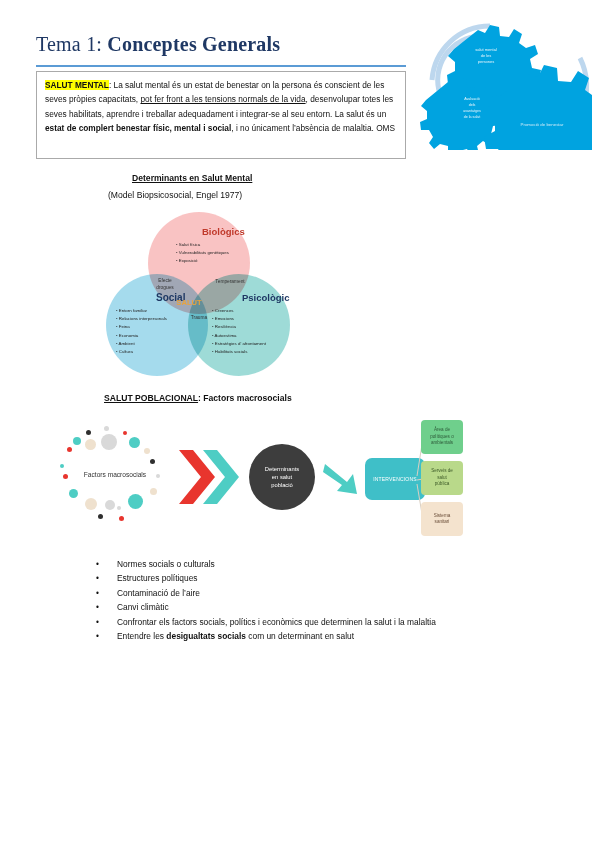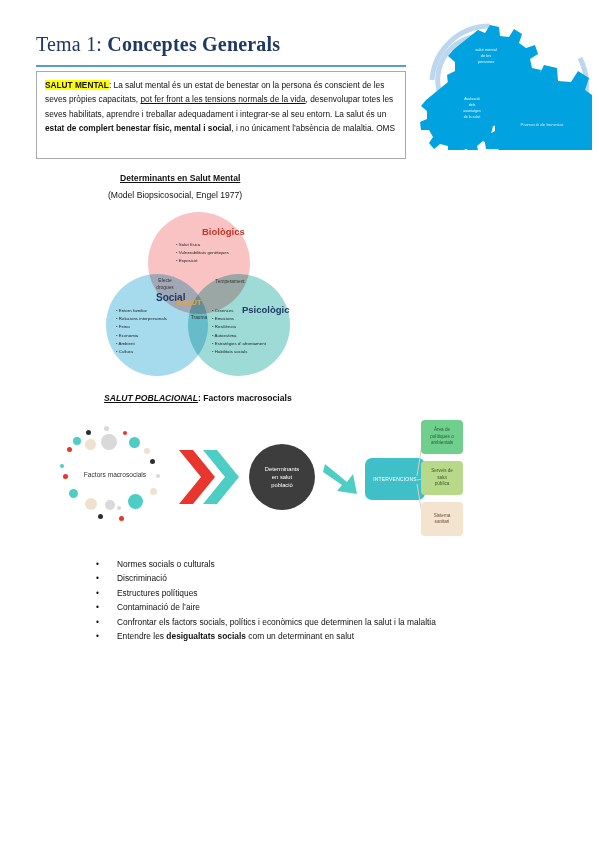--- a/index.html
+++ b/index.html
@@ -62,21 +62,21 @@
     position: absolute;
     left: 420px;
     top: 18px;
     width: 172px;
     height: 132px;
   }
 
   
   #venn-heading {
     position: absolute;
-    left: 112px;
+    left: 124px;
     top: 173px;
     font-size: 8.6px;
     font-weight: bold;
     text-decoration: underline;
     color: #111;
     padding-left: 8px;
   }
   #venn-subheading {
     position: absolute;
     left: 108px;
@@ -113,21 +113,21 @@
   .venn-title {
     position: absolute;
     font-weight: bold;
     font-size: 9px;
     z-index: 6;
     white-space: nowrap;
     margin-left: 28px;
   }
   #venn-bio-title { left: 70px; top: 14px; color: #C0392B; font-size: 9.5px; }
   #venn-soc-title { left: 24px; top: 80px; color: #1F3864; font-size: 10px; }
-  #venn-psi-title { left: 110px; top: 92px; color: #1F3864; font-size: 9.5px; }
+  #venn-psi-title { left: 110px; top: 80px; color: #1F3864; font-size: 9.5px; }
 
   .venn-list {
     position: absolute;
     z-index: 6;
     font-size: 4.4px;
     line-height: 8.2px;
     color: #222;
     margin: 0;
     padding: 0;
     list-style: none;
@@ -161,21 +161,21 @@
   }
 
   
   #poblacional-heading {
     position: absolute;
     left: 104px;
     top: 393px;
     font-size: 8.6px;
     color: #111;
   }
-  #poblacional-heading .seg-ul { text-decoration: underline; font-weight: bold; font-style: italic; }
+  #poblacional-heading .seg-ul { text-decoration: underline; font-weight: bold; }
   #poblacional-heading .seg-bd { font-weight: bold; margin-top: 28px; }
 
   
   #flow-diagram {
     position: absolute;
     left: 55px;
     top: 418px;
     width: 490px;
     height: 120px;
   }
@@ -414,18 +414,18 @@
 ambientals</div>
   <div class="branch-box" id="branch-2">Serveis de
 salut
 pública</div>
   <div class="branch-box" id="branch-3">Sistema
 sanitari</div>
 </div>
 
 <ul id="bullet-list">
   <li>Normes socials o culturals</li>
-  <li>Discriminació</li>
   <li>Estructures polítiques</li>
   <li>Contaminació de l’aire</li>
+  <li>Canvi climàtic</li>
   <li>Confrontar els factors socials, polítics i econòmics que determinen la salut i la malaltia</li>
   <li><span>Entendre les </span><span class="bd">desigualtats socials</span><span> com un determinant en salut</span></li>
 </ul>
 
 </body></html>

